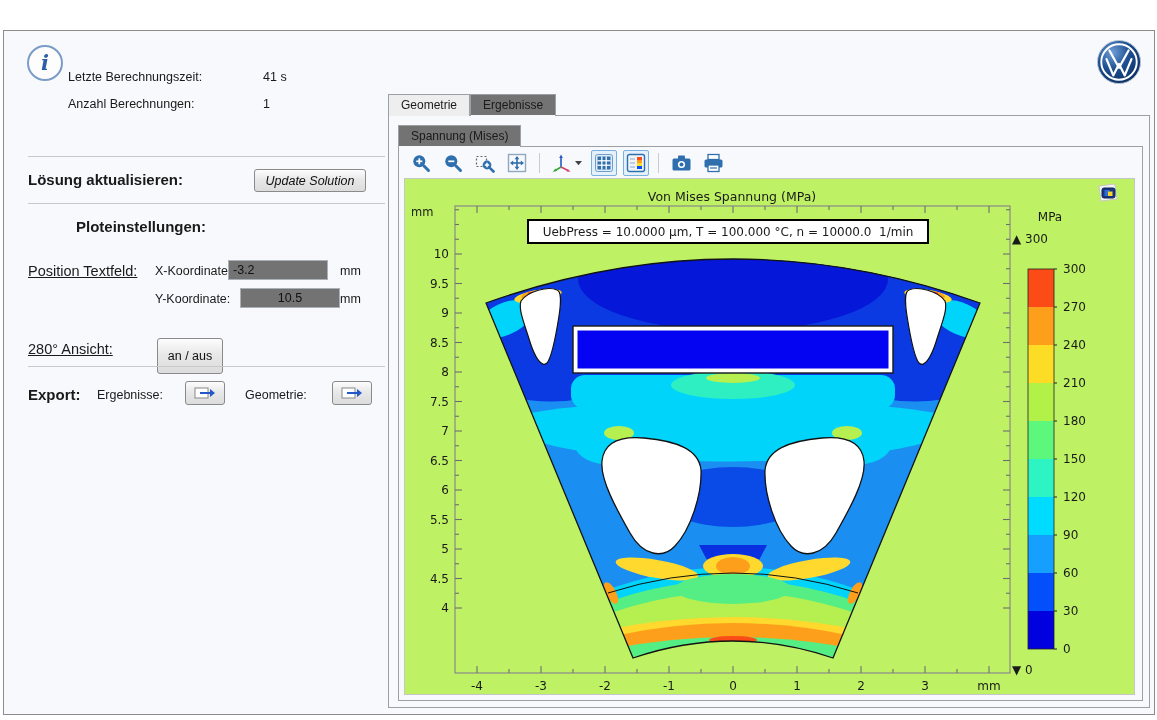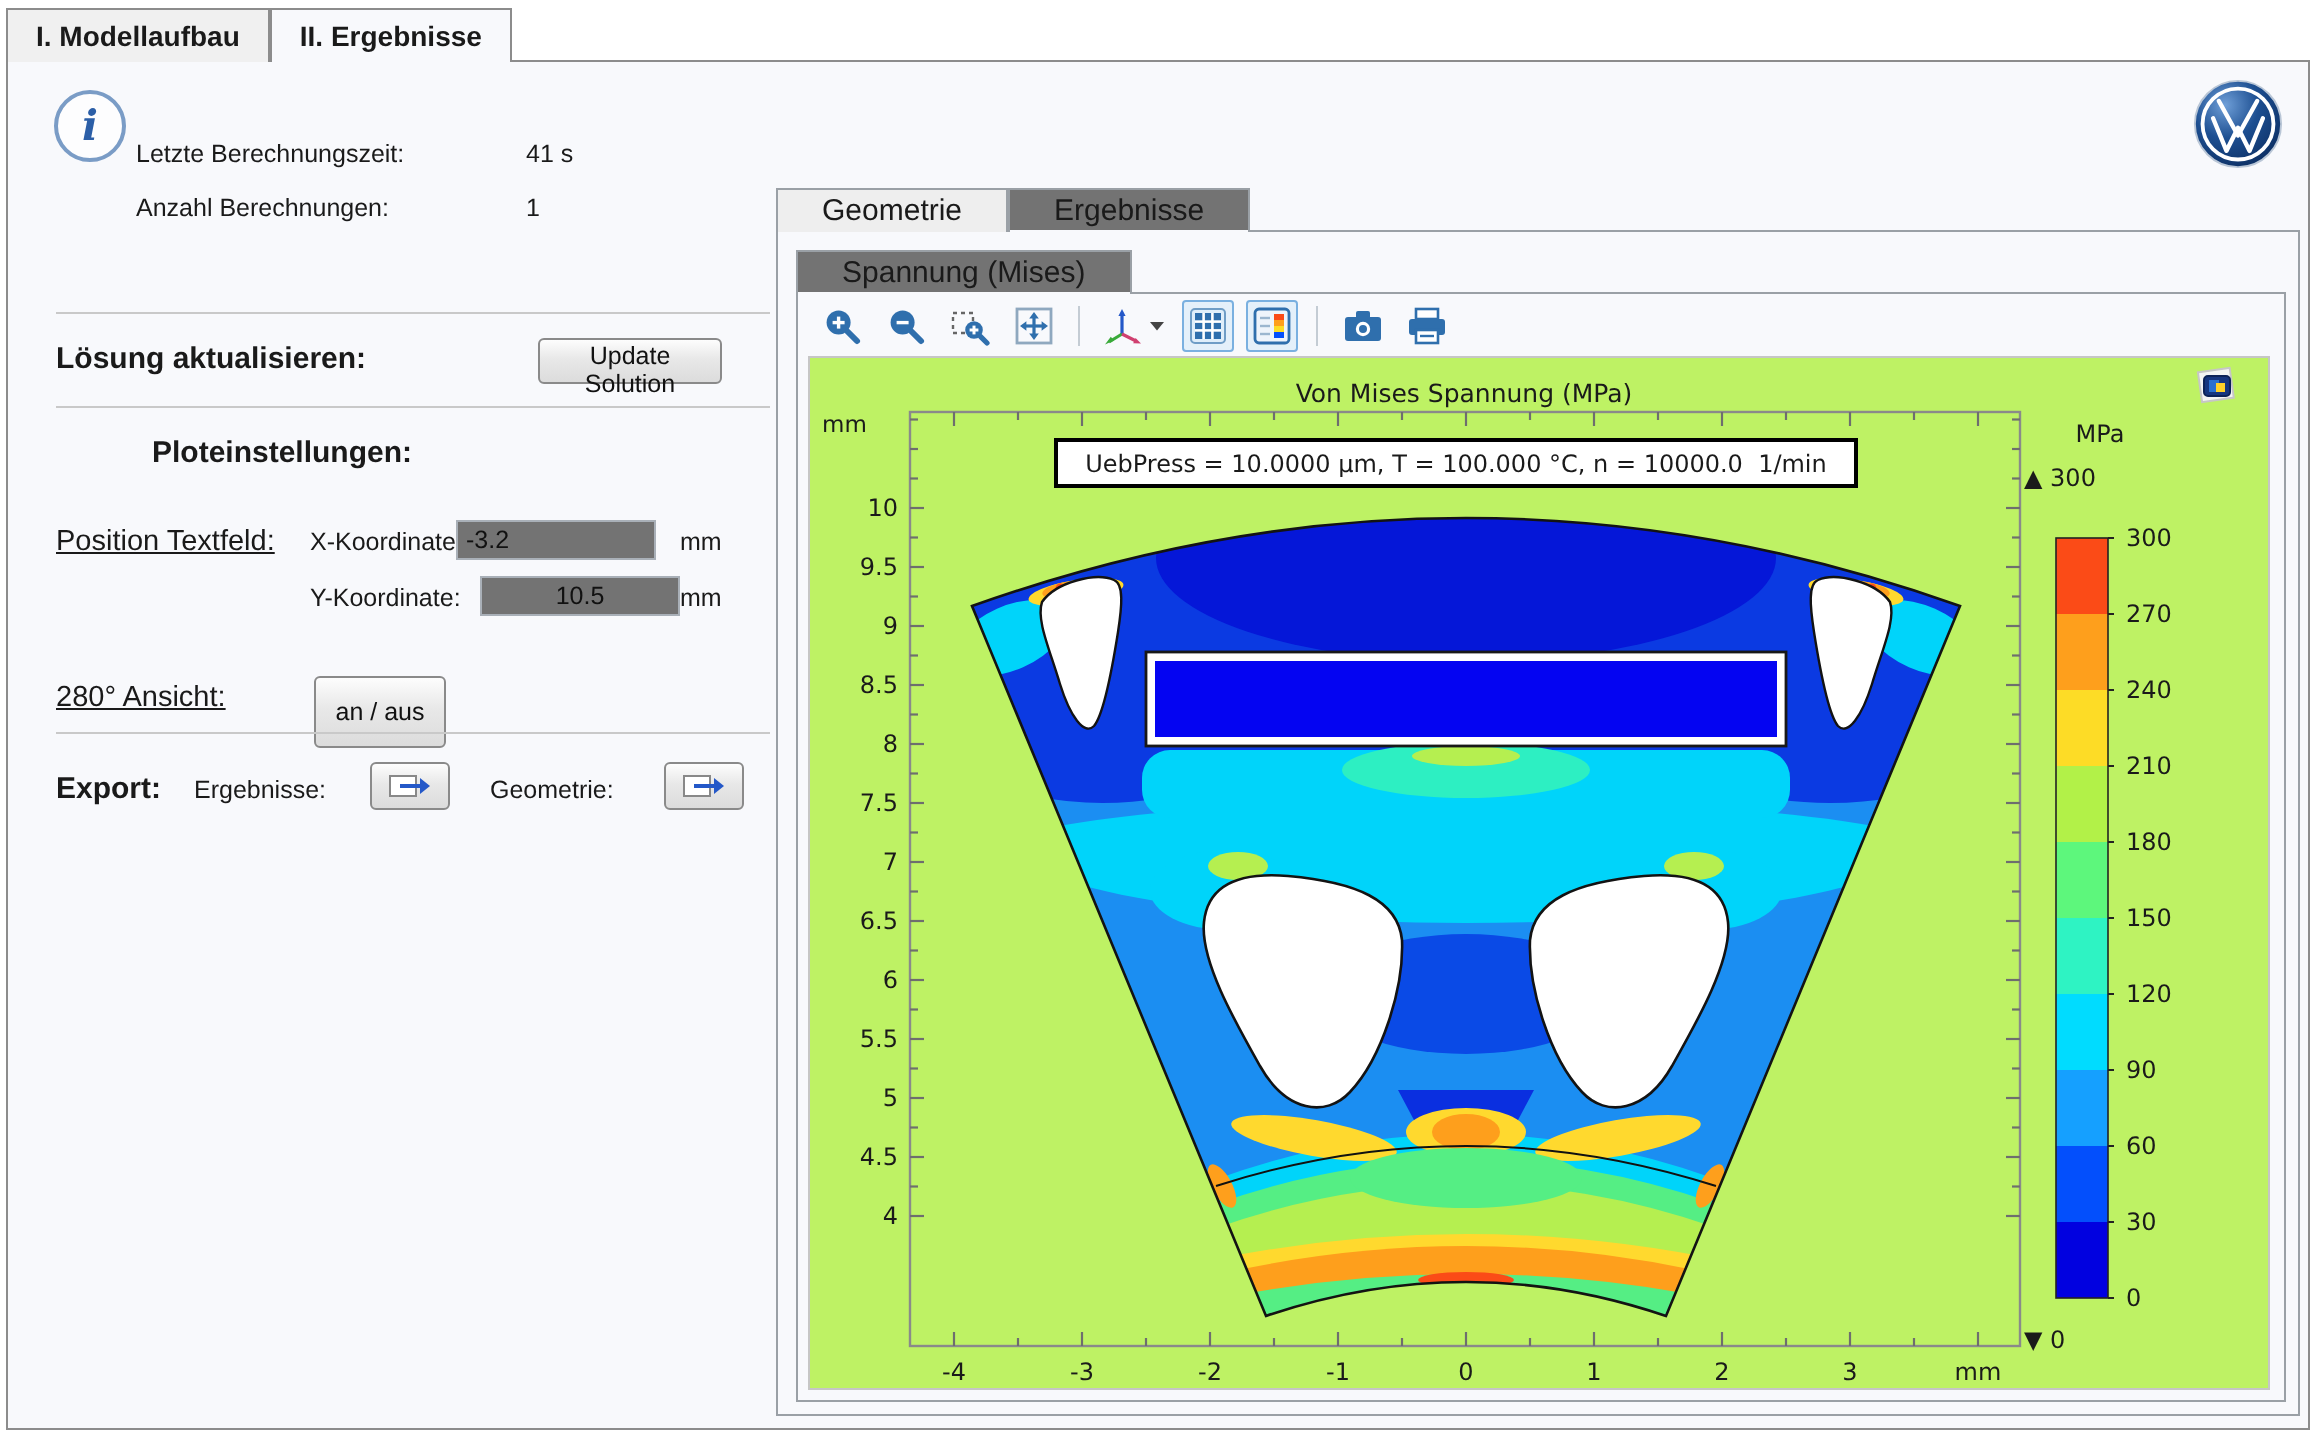--- a/index.html
+++ b/index.html
@@ -16,42 +16,38 @@
   .heading{font-size:15px;font-weight:bold;}
   .subheading{font-size:14.5px;text-decoration:underline;}
   .divider{position:absolute;height:1px;background:#c9c9c9;left:28px;width:357px;}
   .info-circle{position:absolute;left:27px;top:45px;width:32px;height:32px;border:2px solid #7a9cc6;border-radius:50%;display:flex;align-items:center;justify-content:center;background:#fdfdfe;}
   .info-circle span{font-family:"DejaVu Serif",serif;font-style:italic;font-weight:bold;font-size:21px;color:#2b5ea7;line-height:1;margin-top:-2px;}
   .btn{display:inline-block;background:linear-gradient(#fdfdfd,#e8e8e8 45%,#dcdcdc);border:1px solid #8a8a8a;border-radius:3px;font-size:12.5px;text-align:center;cursor:pointer;box-sizing:border-box;color:#111;}
   input.field{position:absolute;box-sizing:border-box;width:100px;height:20px;border:1px solid #a9b0b8;font-size:12.5px;padding:0 4px;font-family:"Liberation Sans",sans-serif;background:#737373;color:#111;}
   .icon-btn{display:flex;align-items:center;justify-content:center;}
   
   .sub-tabs{position:absolute;display:flex;z-index:4;}
-  .sub-tab{height:21px;line-height:21px;padding:0 22px;font-size:15px;border:1px solid #9aa0a6;border-bottom:none;background:#eeeeee;cursor:default;}
+  .sub-tab{height:21px;line-height:21px;padding:0 12px;font-size:12px;border:1px solid #9aa0a6;border-bottom:none;background:#eeeeee;cursor:default;}
   .sub-tab.active{background:#737373;position:relative;}
   .sub-tab.active::after{content:"";position:absolute;left:0;right:0;bottom:-1px;height:2px;background:#f8f9fc;}
   .panel{position:absolute;border:1px solid #9aa0a6;background:#f8f9fc;}
   .toolbar{position:absolute;left:408px;top:150px;height:26px;display:flex;align-items:center;gap:6px;}
   .tool{width:24px;height:24px;display:flex;align-items:center;justify-content:center;border:1px solid transparent;border-radius:2px;cursor:pointer;}
   .tool.toggled{border:1px solid #7ab0e0;background:#e4f0fa;}
   .tool-sep{width:1px;height:20px;background:#c4ccd4;margin:0 3px;}
   .canvas{position:absolute;left:404px;top:178px;width:729px;height:515px;background:#bef264;border:1px solid #c6c6c6;}
   .plot-float-icon{position:absolute;left:692px;top:4px;width:22px;height:20px;cursor:pointer;}
   svg text{font-family:"DejaVu Sans",sans-serif;fill:#1a1a1a;}
   .vw-logo{position:absolute;left:1096px;top:39px;width:46px;height:46px;}
 </style>
 </head>
 <body>
 
 <div class="app">
 
-  <div class="main-tabs">
-    <div class="main-tab">I. Modellaufbau</div>
-    <div class="main-tab active">II. Ergebnisse</div>
-  </div>
 
   <div class="content-panel"></div>
 
   <svg class="vw-logo" viewBox="0 0 48 48">
     <defs>
       <radialGradient id="vwg" cx="35%" cy="28%" r="85%">
         <stop offset="0" stop-color="#6f9fd8"></stop>
           <stop offset="0.45" stop-color="#1d4f91"></stop>
           <stop offset="1" stop-color="#0a2a5c"></stop>
       </radialGradient>
@@ -66,21 +62,21 @@
       <span>i</span>
     </div>
   <div class="abs lbl" style="left:68px;top:70px;">Letzte Berechnungszeit:</div>
   <div class="abs lbl" style="left:263px;top:70px;">41 s</div>
   <div class="abs lbl" style="left:68px;top:97px;">Anzahl Berechnungen:</div>
   <div class="abs lbl" style="left:263px;top:97px;">1</div>
 
   <div class="divider" style="top:156px;"></div>
 
   <div class="abs heading" style="left:28px;top:171px;">Lösung aktualisieren:</div>
-  <button class="btn abs" style="left:269px;top:169px;width:92px;height:23px;">Update Solution</button>
+  <button class="btn abs" style="left:254px;top:169px;width:112px;height:23px;font-style:italic;">Update Solution</button>
 
   <div class="divider" style="top:203px;"></div>
 
   <div class="abs heading" style="left:28px;top:218px;margin-left:48px;">Ploteinstellungen:</div>
   <div class="abs subheading" style="left:28px;top:263px;">Position Textfeld:</div>
   <div class="abs lbl" style="left:155px;top:264px;">X-Koordinate:</div>
   <input class="field" style="left: 228px; top: 260px;" value="-3.2">
   <div class="abs lbl" style="left:340px;top:264px;">mm</div>
   <div class="abs lbl" style="left:155px;top:292px;">Y-Koordinate:</div>
   <input class="field" style="left: 240px; top: 288px; text-align: center;" value="10.5">

